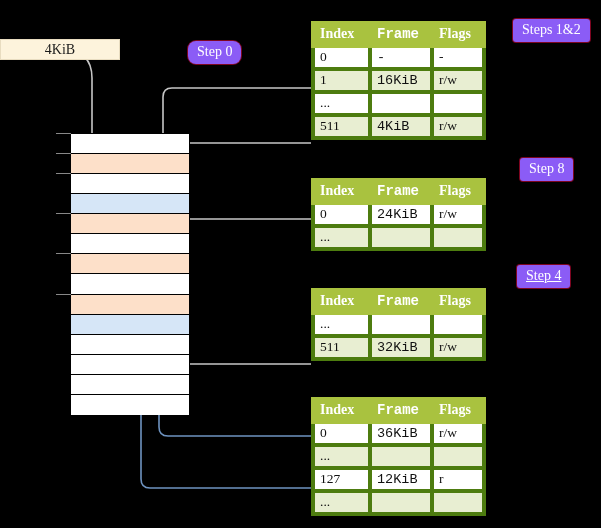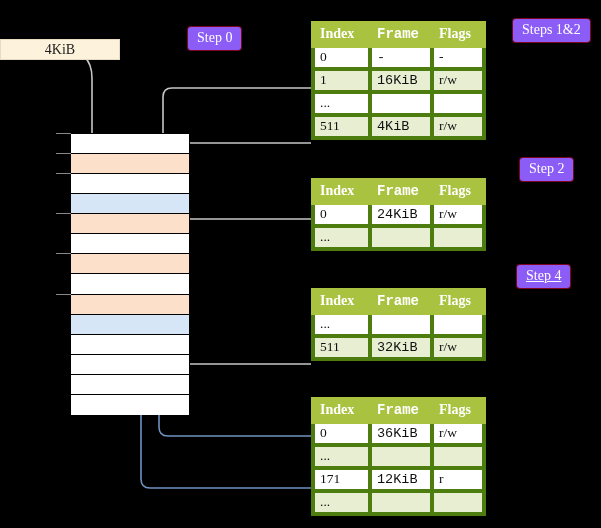--- a/index.html
+++ b/index.html
@@ -260,37 +260,37 @@
             <td class="col-index">0</td>
             <td class="col-frame">36KiB</td>
             <td class="col-flags">r/w</td>
           </tr>
           <tr class="alt">
             <td class="col-index">...</td>
             <td class="col-frame"></td>
             <td class="col-flags"></td>
           </tr>
           <tr class="plain">
-            <td class="col-index">171</td>
+            <td class="col-index">127</td>
             <td class="col-frame">12KiB</td>
             <td class="col-flags">r</td>
           </tr>
           <tr class="alt">
             <td class="col-index">...</td>
             <td class="col-frame"></td>
             <td class="col-flags"></td>
           </tr>
         </tbody>
       </table>
     </div>
 
   <div id="badges">
-      <div class="badge" style="left: 188px; top: 27px;">Step 0</div>
+      <div class="badge" style="left: 188px; top: 41px; border-radius: 8px;">Step 0</div>
       <div class="badge" style="left: 513px; top: 19px;">Steps 1&amp;2</div>
-      <div class="badge" style="left: 520px; top: 158px;">Step 2</div>
+      <div class="badge" style="left: 520px; top: 158px;">Step 8</div>
       <div class="badge" style="left: 517px; top: 265px; text-decoration: underline;">Step 4</div>
     </div>
 
 <div class="tick" style="top: 133px;"></div>
     <div class="tick" style="top: 153.071px;"></div>
     <div class="tick" style="top: 173.143px;"></div>
     <div class="tick" style="top: 213.286px;"></div>
     <div class="tick" style="top: 253.429px;"></div>
     <div class="tick" style="top: 293.571px;"></div>
   </div>

